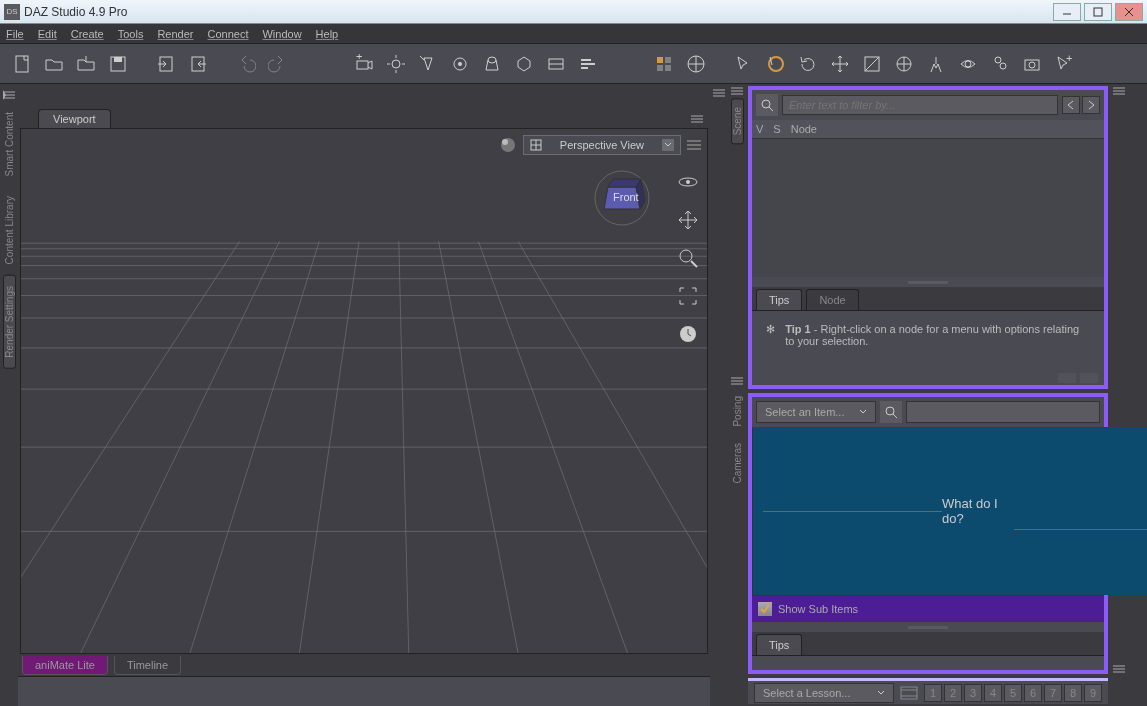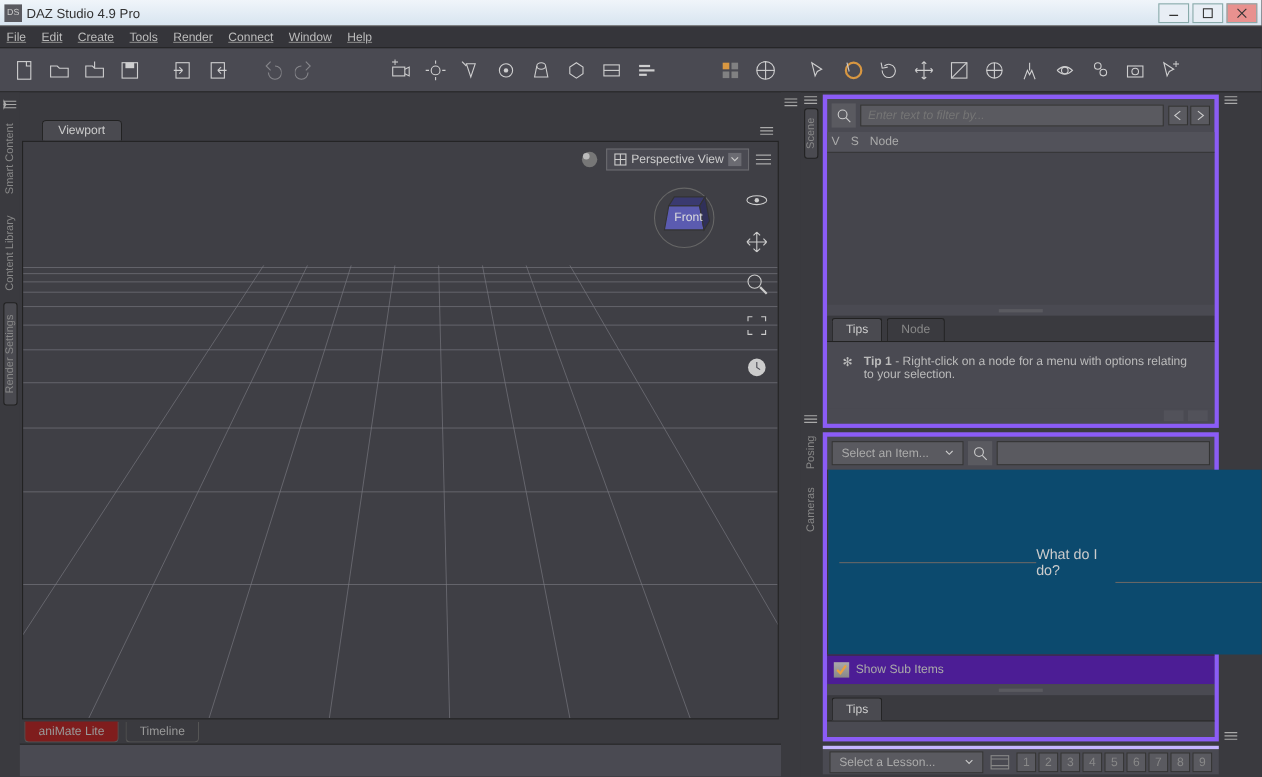--- a/index.html
+++ b/index.html
@@ -19,27 +19,27 @@
 .leftgutter { width:18px; background:#3a3a3f; display:flex; flex-direction:column; align-items:center; padding-top:4px;}
 .gutterbtn { width:16px; height:14px; display:flex; align-items:center; justify-content:center;}
 .vertlabel { writing-mode: vertical-rl; transform: rotate(180deg); color:#888; padding:10px 0; font-size:10px;}
 .leftgutter .vertactive{ background:#4a4a50; border:1px solid #222; border-radius:3px;}
 .centerwrap { width:692px; display:flex; flex-direction:column;}
 .viewtabs { height:22px; display:flex; align-items:flex-end;margin-top:22px;}
 .tab { background:#4a4a50; color:#ccc; padding:3px 14px; border:1px solid #222; border-bottom:none; border-radius:4px 4px 0 0; margin-left:20px;}
 .tabright{ margin-left:auto; margin-right:4px; width:18px; height:18px; display:flex;align-items:center;justify-content:center;}
 .viewport { flex:1; background:#3f3f45; border:1px solid #222; margin:0 2px; position:relative; overflow:hidden;}
 .viewheader { position:absolute; right:6px; top:6px; display:flex; align-items:center; gap:6px;}
-.dropdown { background:#4a4a52; border:1px solid #6b6b70; color:#ccc; padding:3px 6px; display:flex; align-items:center; gap:4px;}
+.dropdown { background:#4a4a52; border:1px solid #6b6b70; color:#ccc; padding:3px 6px; display:flex; align-items:center; gap:18px;}
 .dropdown .chev{ width:12px; height:12px; background:#6b6b72; display:flex; align-items:center; justify-content:center;}
 .sidetools { position:absolute; right:6px; top:40px; display:flex; flex-direction:column; gap:12px;}
 .sidetools div{ width:26px; height:26px; display:flex; align-items:center; justify-content:center;}
 .bottomtabs { height:22px; display:flex; align-items:center; padding-left:4px;}
 .bottomtab{ background:#3a3a3f; color:#999; padding:3px 12px; border:1px solid #555; border-top:none; border-radius:0 0 4px 4px; margin-right:6px;}
-.bottomtab:first-child{ background:#7f1d1d;}
+.bottomtab:first-child{ background:#701a75;}
 .bottompanel{ height:30px; background:#4a4a52; border-top:1px solid #222;}
 .rightgutter{ width:18px; background:#3a3a3f;}
 .rgut { display:flex; flex-direction:column; align-items:center;}
 .rgut .gutterbtn{ margin-top:2px;}
 .rightpane { width:400px; display:flex;}
 .rgutcol { width:18px; display:flex; flex-direction:column; align-items:center;}
 .rvert { writing-mode: vertical-rl; transform: rotate(180deg); color:#888; padding:8px 0; font-size:10px;}
 .rvert.active{ background:#4a4a50; border:1px solid #222; border-radius:3px;}
 .rcontent{ flex:1; display:flex; flex-direction:column; min-width:0;}
 .panel { background:#4a4a52; border:4px solid #8b5cf6; margin:2px; display:flex; flex-direction:column;}

